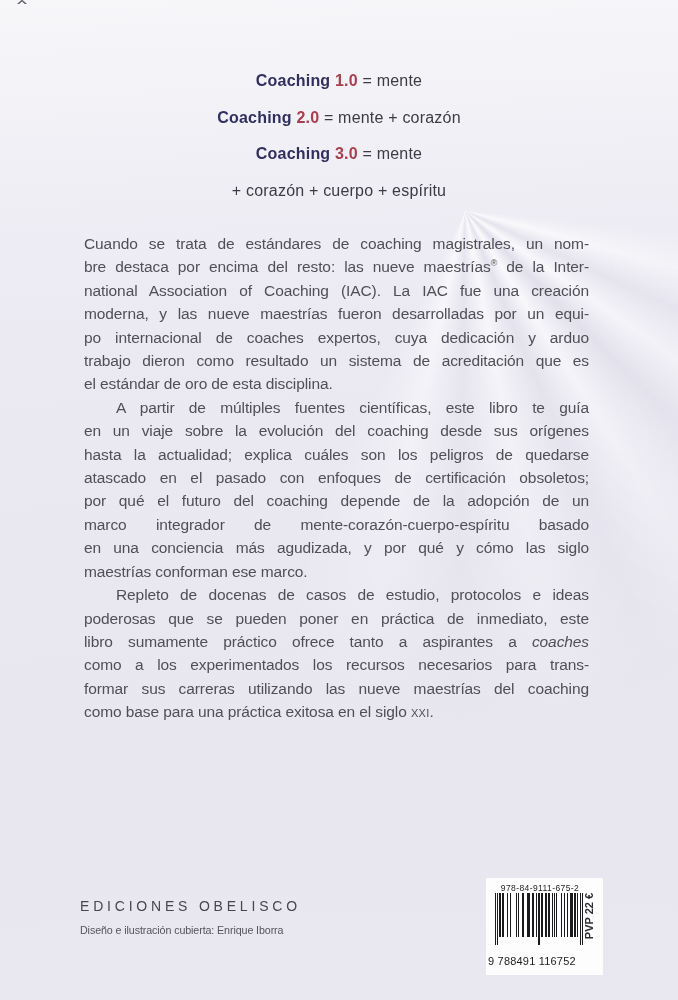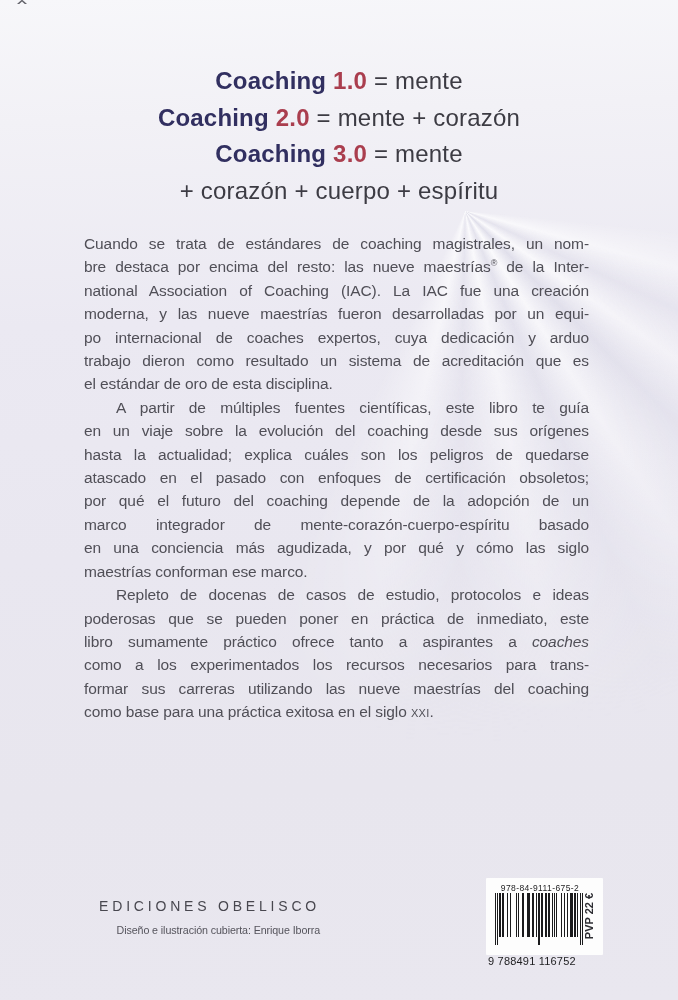--- a/index.html
+++ b/index.html
@@ -25,44 +25,44 @@
       rgba(255,255,255,0) 112deg,
       rgba(255,255,255,0) 360deg);
     -webkit-mask-image:radial-gradient(560px at 58% 33%,rgba(0,0,0,.95) 0%,rgba(0,0,0,.4) 55%,transparent 95%);
     mask-image:radial-gradient(560px at 58% 33%,rgba(0,0,0,.95) 0%,rgba(0,0,0,.4) 55%,transparent 95%);
   }
   .speck{position:absolute; left:17px; top:0; width:10px; height:4px; background:#4a4a52;
     clip-path:polygon(0 100%,45% 0,55% 0,100% 100%,78% 100%,50% 35%,22% 100%); opacity:.85;}
 
   
   .title-block{position:absolute; left:0; top:63px; width:678px; text-align:center;}
-  .title-line{line-height:36.5px; font-size:24px; color:#3c3b43; letter-spacing:.2px;text-align:center;}
+  .title-line{line-height:36.5px; font-size:16px; color:#3c3b43; letter-spacing:.2px;text-align:center;}
   .t-brand{font-weight:700; color:#312f60;}
   .t-ver{font-weight:700; color:#aa3e4e;}
   .t-suffix{font-weight:400; color:#3c3b43;}
   .t-plain{font-weight:400; color:#3c3b43;}
 
   
   .synopsis{position:absolute; left:84px; top:232px; width:505px; color:#504f57;
     font-size:15.5px; letter-spacing:-.1px; line-height:23.4px;}
   .para + .para{}
   .line{text-align:justify; text-align-last:left; white-space:normal;}
   .line.j{text-align-last:justify;}
   .line.ind{text-indent:32px;}
   .i{font-style:italic;}
   .sup{font-size:9px; vertical-align:super; line-height:0;}
   .sc{font-variant:small-caps; letter-spacing:.3px;}
 
   
-  .publisher{position:absolute; left:80px; top:897px; width:240px; text-align:right;}
+  .publisher{position:absolute; left:80px; top:897px; width:240px; text-align:left;}
   .pub-name{font-size:14px; letter-spacing:3.8px; color:#48474f; line-height:18px;}
   .pub-credit{margin-top:9px; font-size:10.7px; letter-spacing:-.1px; color:#55545c;}
 
   
-  .barcode-box{position:absolute; left:486px; top:878px; width:117px; height:77px;
+  .barcode-box{position:absolute; left:486px; top:878px; width:117px; height:97px;
     background:#fdfdfd; border-radius:1px;}
   .isbn-top{position:absolute; left:2px; top:5px; width:104px; text-align:center;
     font-size:8.5px; letter-spacing:.4px; color:#1d1d1f;}
   .bars{position:absolute; left:9px; top:15px;}
   .ean-digits{position:absolute; left:2px; top:58px; width:100px;
     font-size:11px; letter-spacing:.2px; color:#1d1d1f; white-space:nowrap;margin-top:19px;}
   .pvp{position:absolute; left:74px; top:31px; width:60px; height:14px;
     font-size:11px; font-weight:700; color:#2e2e33; text-align:center;
     transform:rotate(-90deg); transform-origin:center; white-space:nowrap;}
 </style>

